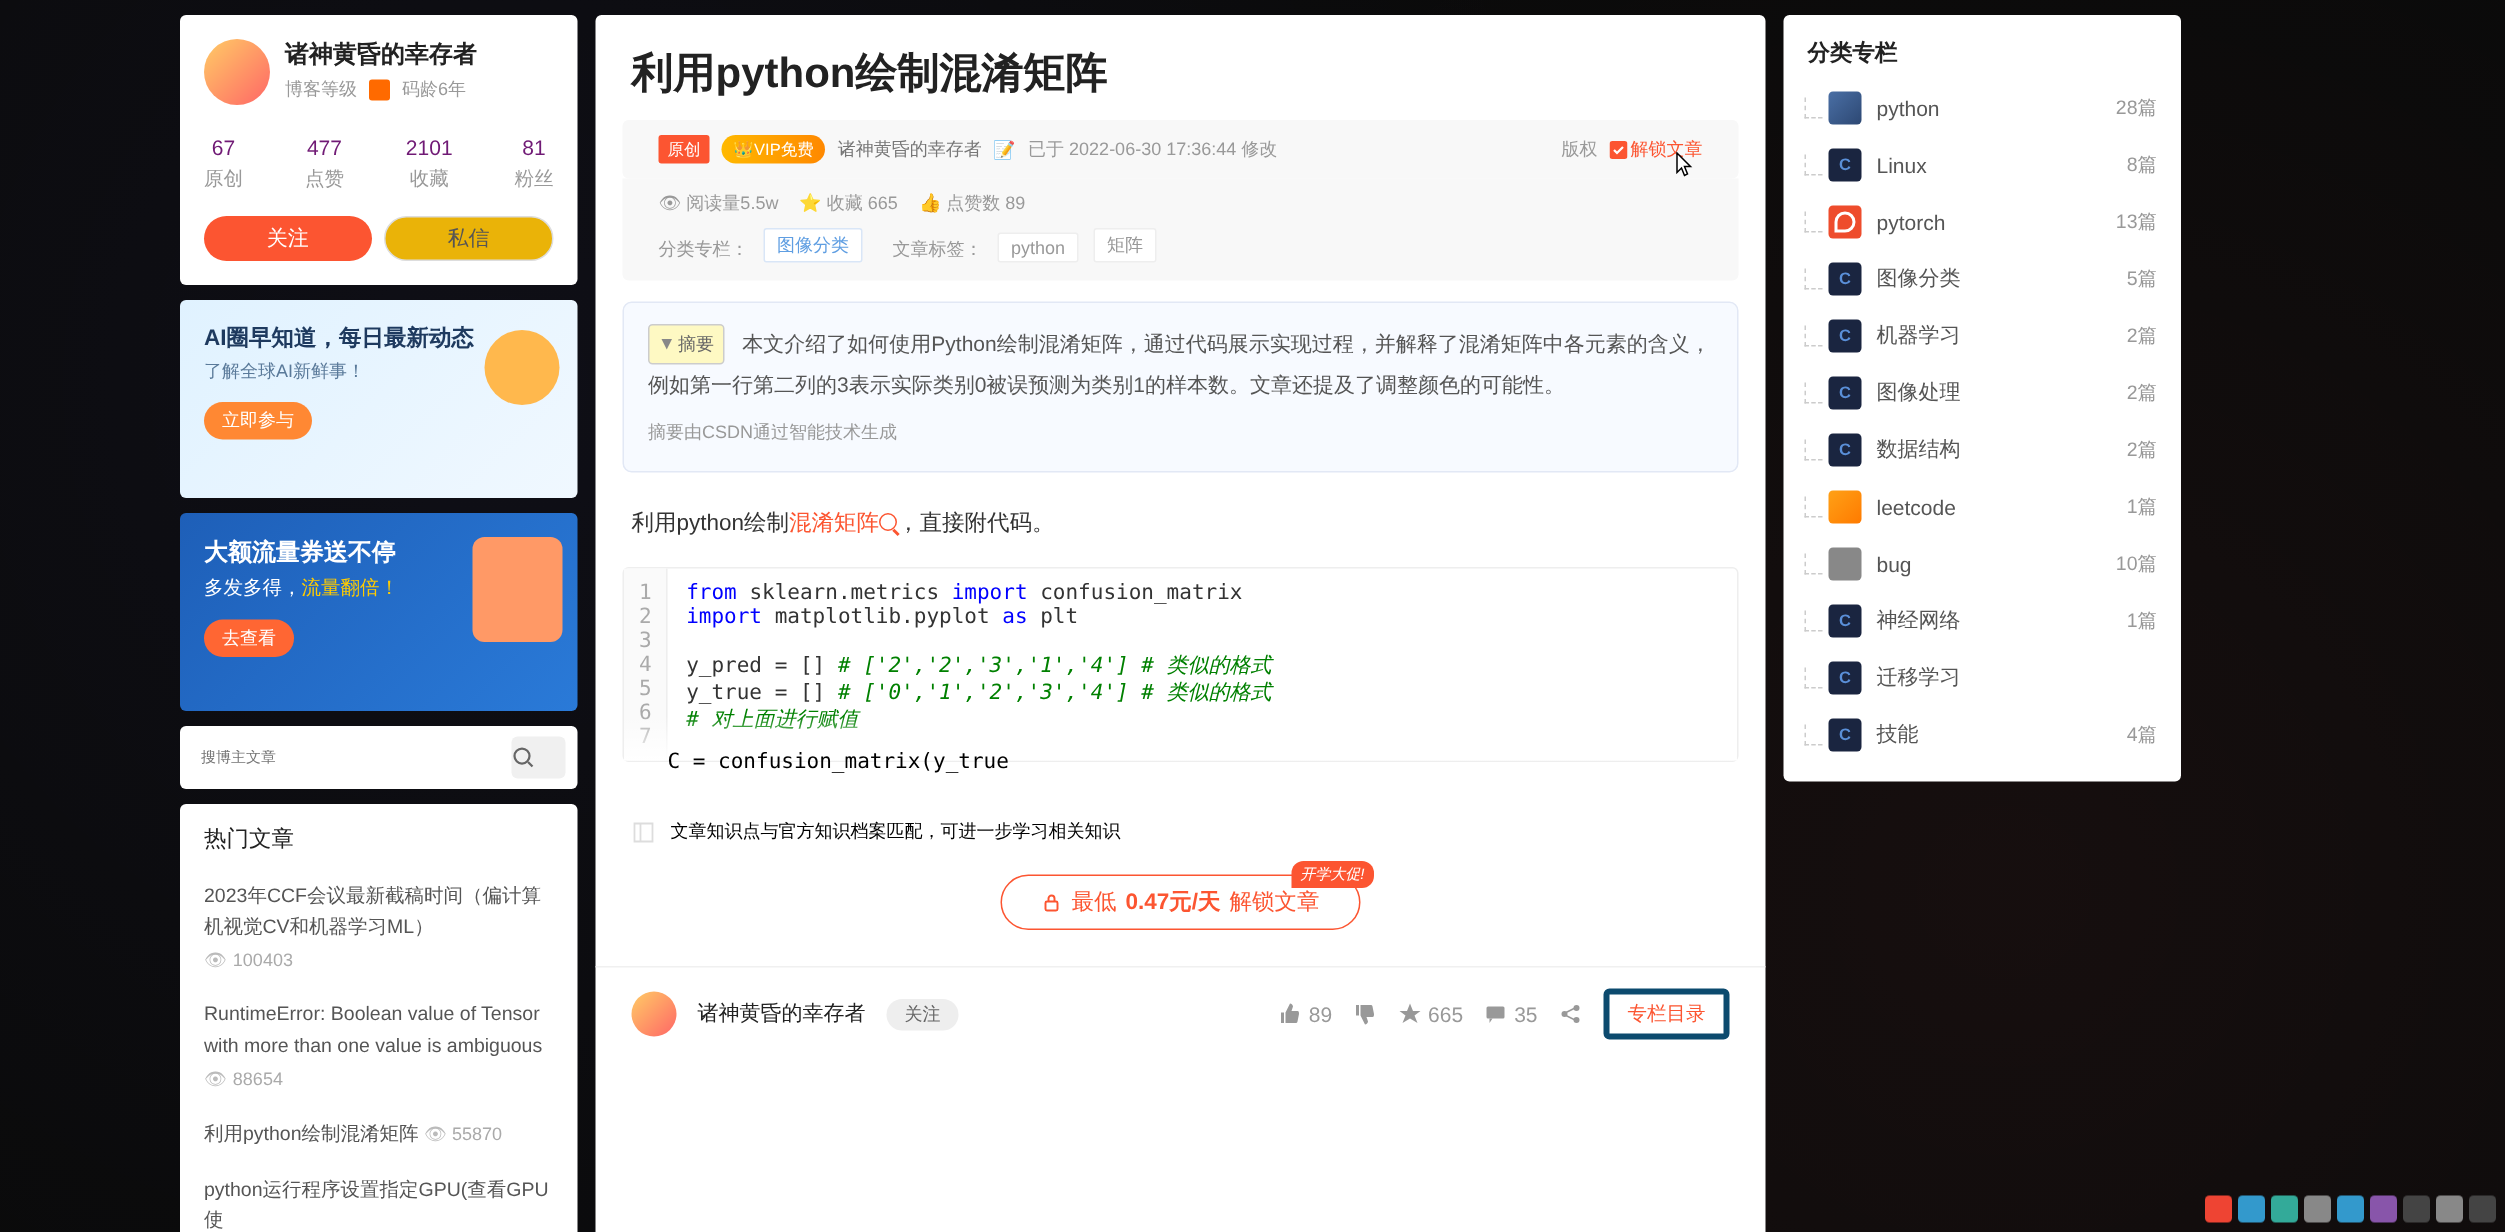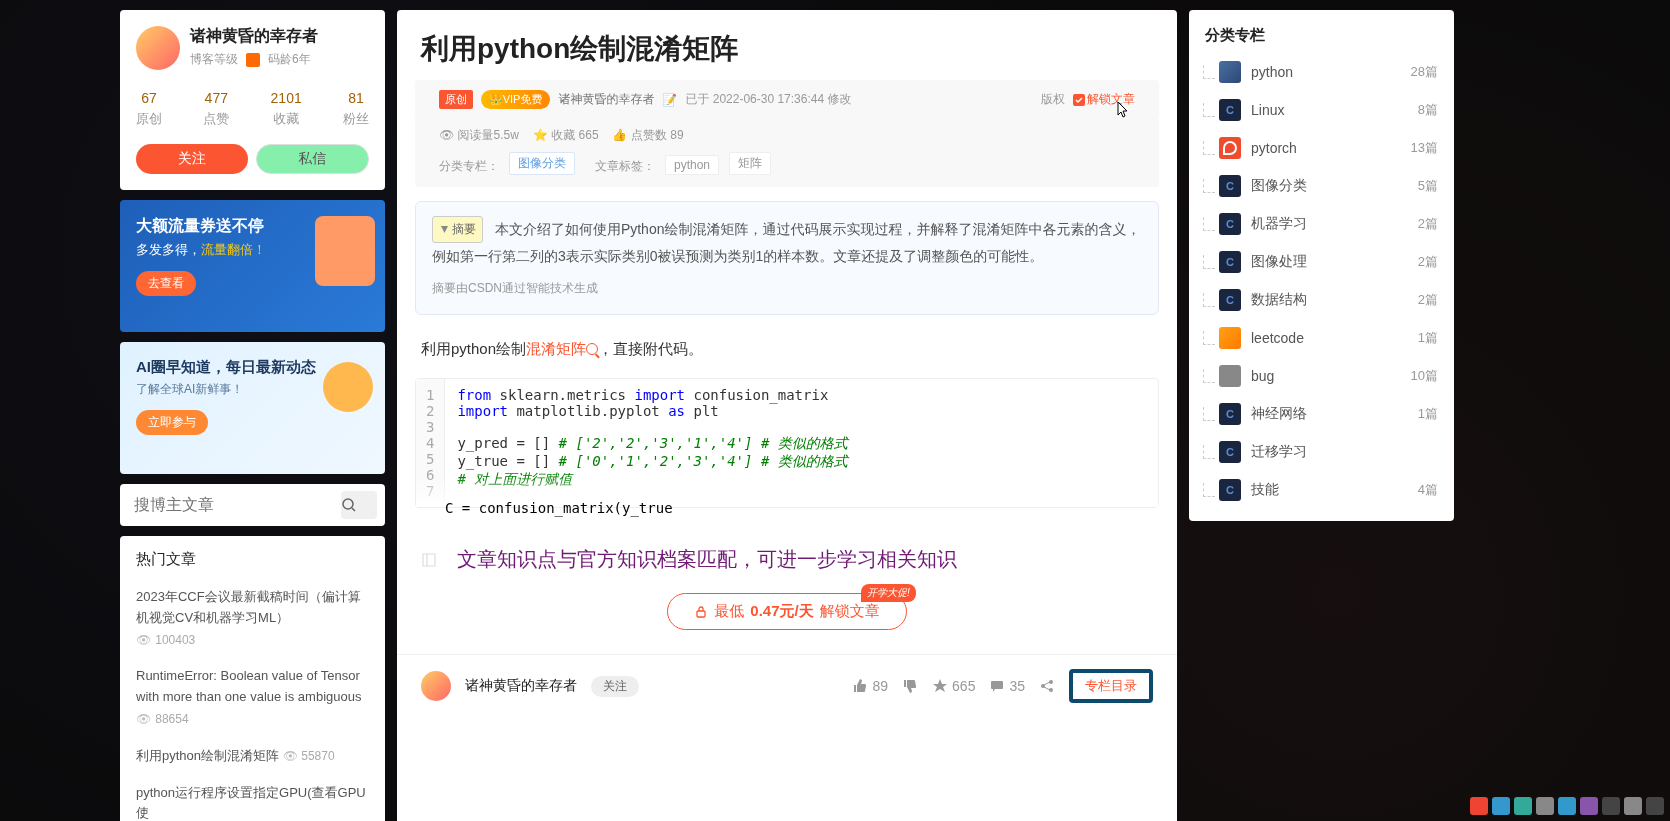--- a/index.html
+++ b/index.html
@@ -19,44 +19,44 @@
 .right-col { width: 265px; }
 
 
 .card { background: #fff; border-radius: 4px; padding: 16px; }
 .profile-head { display: flex; gap: 10px; align-items: flex-start; }
 .avatar { width: 44px; height: 44px; border-radius: 50%; background: linear-gradient(135deg,#ffcc66,#ff6666); flex-shrink: 0; }
 .profile-name { font-size: 16px; font-weight: 600; color: #222; }
 .profile-sub { font-size: 12px; color: #999; margin-top: 4px; display: flex; align-items: center; gap: 8px; }
 .badge-icon { display:inline-block; width:14px; height:14px; background:#ff6a00; border-radius:2px; }
 .stats { display: flex; justify-content: space-between; margin-top: 20px; text-align: center; }
-.stat-num { font-size: 14px; color: #a16207; font-weight: 500; }
+.stat-num { font-size: 14px; color: #701a75; font-weight: 500; }
 .stat-lbl { font-size: 13px; color: #999; margin-top: 4px; }
 .btn-row { display: flex; gap: 8px; margin-top: 16px; }
 .btn { flex: 1; height: 30px; border-radius: 15px; font-size: 14px; border: none; cursor: pointer; }
 .btn-red { background: #fc5531; color: #fff; }
-.btn-white { background: #86efac; color: #555; border: 1px solid #ddd; }
+.btn-white { background: #eab308; color: #555; border: 1px solid #ddd; }
 
 
 .promo { border-radius: 4px; overflow: hidden; height: 132px; position: relative; padding: 16px; }
 .promo1 { background: linear-gradient(135deg,#e0f2ff,#f0f8ff); }
 .promo1 h3 { font-size: 15px; color: #1e3a5f; font-weight: 600; }
 .promo1 p { font-size: 12px; color: #5a7a9a; margin-top: 4px; }
 .promo1 .pbtn { display:inline-block; margin-top: 12px; padding: 4px 12px; background: #ff8833; color: #fff; border-radius: 14px; font-size: 12px; }
 .promo1::after { content:""; position:absolute; right:12px; top:20px; width:50px; height:50px; background:#ffb84d; border-radius:50%; }
 .promo2 { background: linear-gradient(135deg,#1e5fb8,#2a7ad8); color: #fff; }
 .promo2 h3 { font-size: 16px; font-weight: 600; }
 .promo2 p { font-size: 13px; margin-top: 4px; }
 .promo2 .hl { color: #ffcc00; }
 .promo2 .pbtn { display:inline-block; margin-top: 12px; padding: 4px 12px; background: #ff6633; color: #fff; border-radius: 14px; font-size: 12px; }
 .promo2::after { content:""; position:absolute; right:10px; top:16px; width:60px; height:70px; background:#ff9966; border-radius:8px; }
 
 
 .search-box { display: flex; align-items: center; height: 42px; padding: 0 10px; }
-.search-box input { flex: 1; border: none; outline: none; font-size: 16px; color: #a16207; }
+.search-box input { flex: 1; border: none; outline: none; font-size: 10px; color: #a16207; }
 .search-btn { width: 36px; height: 28px; background: #f0f0f0; border: none; border-radius: 4px; cursor: pointer; font-size: 14px; color: #666; }
 
 
 .hot-title { font-size: 15px; font-weight: 400; color: #222; padding: 14px 16px 10px; }
 .hot-item { padding: 8px 16px; font-size: 13px; color: #555; line-height: 1.6; }
 .hot-item a { color: #555; text-decoration: none; display: block; }
 .hot-meta { color: #aaa; font-size: 12px; margin-top: 2px; display: inline-flex; align-items: center; gap: 4px; }
 .eye-icon { color:#bbb; }
 
 
@@ -84,21 +84,21 @@
 .srch-ic::after{content:"";position:absolute;width:5px;height:1.5px;background:#fc5531;bottom:-2px;right:-3px;transform:rotate(45deg);}
 
 .code-block { margin: 10px 18px; border: 1px solid #eee; border-radius: 4px; display: flex; font-family: Consolas, Monaco, monospace; font-size: 14px; position: relative; }
 .gutter { background: #fafafa; padding: 8px 10px; text-align: right; color: #aaa; border-right: 1px solid #eee; user-select: none; }
 .code { padding: 8px 12px; color: #333; white-space: pre; }
 .kw1 { color: #0000ff; }
 .cmt { color: #008000; font-style: italic; }
 .code-fade { position: absolute; left:0; right:0; bottom:0; height: 30px; background: linear-gradient(transparent, #fff); pointer-events:none;}
 .fade-line { color:#000000; padding: 0 18px 10px 48px; font-family: Consolas, Monaco, monospace; font-size:14px; margin-top:-18px; position:relative;}
 
-.knowledge { display:flex; align-items:center; gap:20px; color:#701a75; font-size:20px; padding: 20px 24px 8px; }
+.knowledge { display:flex; align-items:center; gap:10px; color:#000000; font-size:12px; padding: 20px 24px 8px; }
 .knowledge svg { color:#ddd; }
 
 .unlock-wrap { text-align: center; padding: 12px 0 24px; position: relative; }
 .unlock-btn { display: inline-flex; align-items: center; gap: 6px; border: 1px solid #fc5531; color: #fc5531; background: #fff; padding: 8px 26px; border-radius: 20px; font-size: 15px; cursor: pointer; position:relative; }
 .unlock-btn .price { font-weight: 600; }
 .unlock-badge { position: absolute; top: -10px; right: -10px; background: #fc5531; color: #fff; font-size: 10px; padding: 2px 6px; border-radius: 8px 8px 8px 0; font-style:italic; }
 
 .footer-bar { display: flex; align-items: center; gap: 14px; padding: 14px 24px; border-top: 1px solid #f0f0f0; font-size: 14px; color: #555; }
 .footer-bar .sm-av { width: 30px; height: 30px; border-radius: 50%; background: linear-gradient(135deg,#ffcc66,#ff6666); }
 .footer-bar .name { color: #222; }
@@ -168,30 +168,30 @@
             <div class="stat-num">81</div>
             <div class="stat-lbl">粉丝</div>
           </div>
       </div>
       <div class="btn-row">
         <button class="btn btn-red">关注</button>
         <button class="btn btn-white">私信</button>
       </div>
     </div>
 
+    <div class="promo promo1">
+      <h3>AI圈早知道，每日最新动态</h3>
+      <p>了解全球AI新鲜事！</p>
+      <span class="pbtn">立即参与</span>
+    </div>
+
     <div class="promo promo2">
       <h3>大额流量券送不停</h3>
       <p><span>多发多得，</span><span class="hl">流量翻倍！</span></p>
       <span class="pbtn">去查看</span>
-    </div>
-
-    <div class="promo promo1">
-      <h3>AI圈早知道，每日最新动态</h3>
-      <p>了解全球AI新鲜事！</p>
-      <span class="pbtn">立即参与</span>
     </div>
 
     <div class="card search-box" style="padding:6px 8px 6px 14px;">
       <input placeholder="搜博主文章" style="">
       <button class="search-btn">
         <svg width="16" height="16" viewBox="0 0 16 16">
             <circle cx="7" cy="7" r="5" fill="none" stroke="#666" stroke-width="1.5"></circle>
             <line x1="11" y1="11" x2="14" y2="14" stroke="#666" stroke-width="1.5"></line>
           </svg>
       </button>

